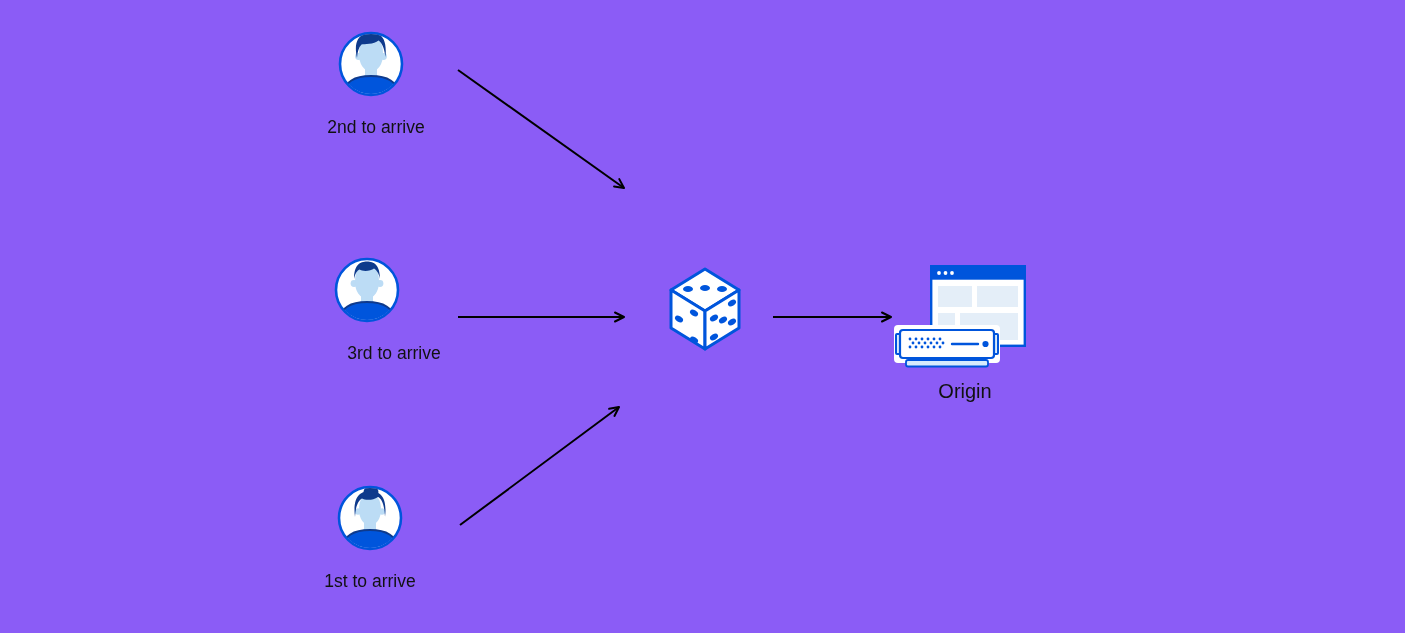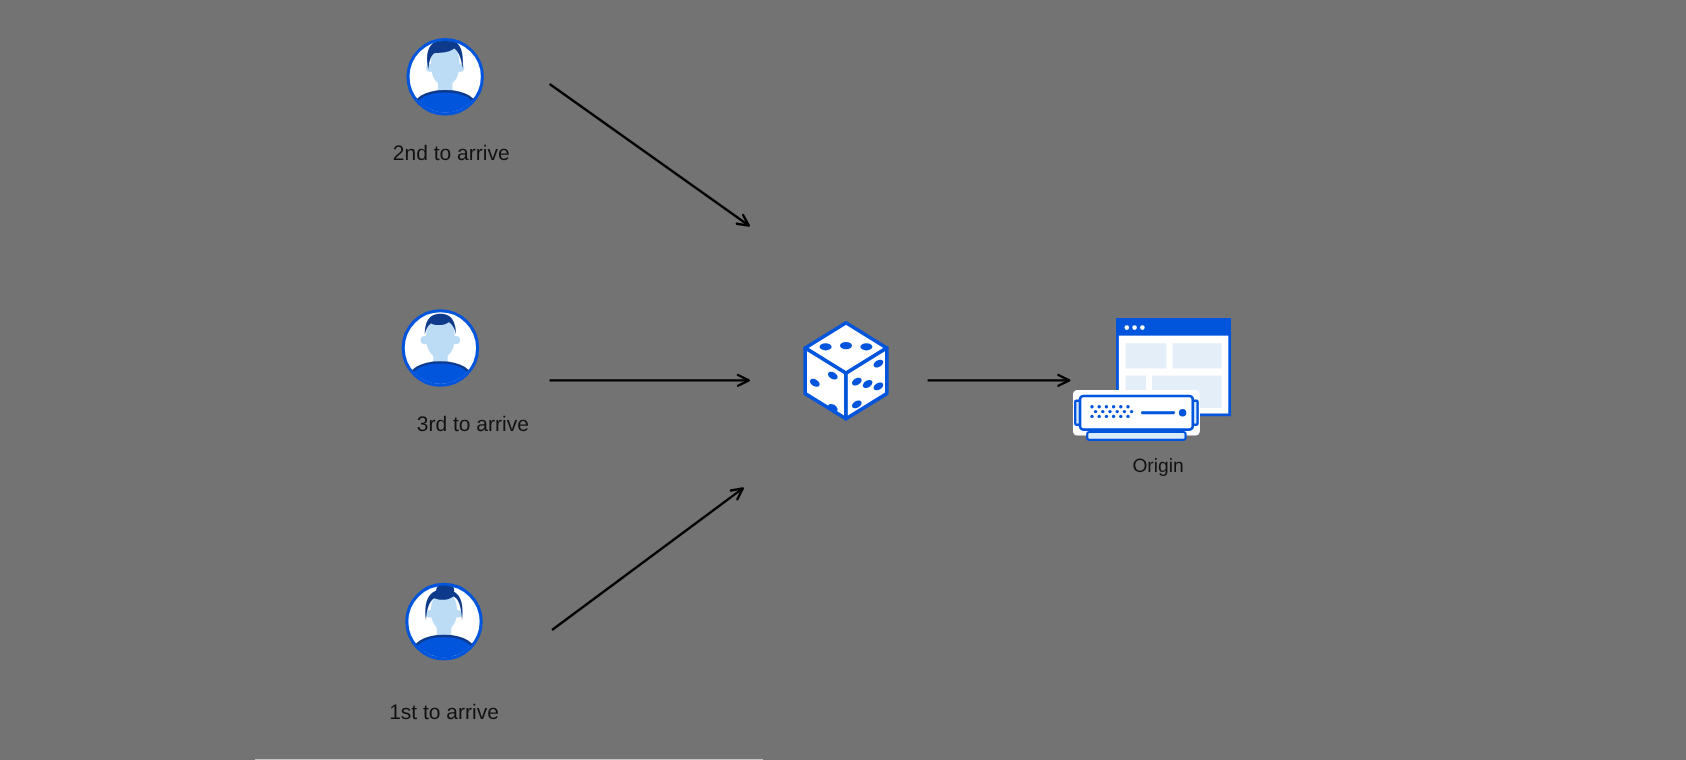--- a/index.html
+++ b/index.html
@@ -6,34 +6,34 @@
   html, body {
     margin: 0;
     padding: 0;
     background: #ffffff;
     font-family: "Liberation Sans", "DejaVu Sans", sans-serif;
   }
   .canvas {
     position: relative;
     width: 1405px;
     height: 633px;
-    background: #737373;
+    background: #8b5cf6;
     overflow: hidden;
   }
   .abs { position: absolute; }
   .node-label {
     position: absolute;
     transform: translateX(-50%);
     font-size: 17.5px;
     line-height: 1.2;
     color: #111111;
     white-space: nowrap;
   }
   .origin-label {
-    font-size: 16px;
+    font-size: 20px;
   }
   svg { display: block; }
 </style>
 </head>
 <body>
 
 <div class="canvas">
 
   <svg class="abs" style="left:0; top:0;" width="1405" height="633" viewBox="0 0 1405 633">
     <defs>
@@ -101,21 +101,21 @@
         <ellipse cx="35" cy="8" rx="7.5" ry="6" fill="#0e3a8c"></ellipse>
         <path d="M28,35 h12 v14 h-12 z" fill="#bcdcf5"></path>
         <path d="M3,70 C7,50 19,46 34,46 C49,46 61,50 65,70 Z" fill="#0055dc" stroke="#0e3a8c" stroke-width="2"></path>
         <circle cx="22" cy="27.5" r="3.2" fill="#bcdcf5"></circle>
         <circle cx="46" cy="27.5" r="3.2" fill="#bcdcf5"></circle>
         <path d="M23,26 C23,15 27,10.5 34,10.5 C41,10.5 45,15 45,26 C45,34.5 40,41.5 34,41.5 C28,41.5 23,34.5 23,26 Z" fill="#bcdcf5"></path>
         <path d="M19,33 C16.5,13 24,7 34,7 C44,7 51.5,13 49,33 C48.5,20 45.5,14.5 42,13 C36.5,17 28.5,16 26,14.5 C21.5,17 19.5,24 19,33 Z" fill="#0e3a8c"></path>
       </g>
     </svg>
   </div>
-  <div class="node-label" style="left:370px; top:571px;margin-top:12px;">1st to arrive</div>
+  <div class="node-label" style="left:370px; top:571px;">1st to arrive</div>
 
   <div class="abs" style="left:666px; top:266px;">
     <svg width="78" height="86" viewBox="0 0 78 86">
       <g fill="#ffffff" stroke="#0055dc" stroke-width="3" stroke-linejoin="round">
         <path d="M39,3 L73,24 L39,45 L5,24 Z"></path>
         <path d="M5,24 L39,45 L39,83 L5,62 Z"></path>
         <path d="M39,45 L73,24 L73,62 L39,83 Z"></path>
       </g>
       <g fill="#0055dc">
 

